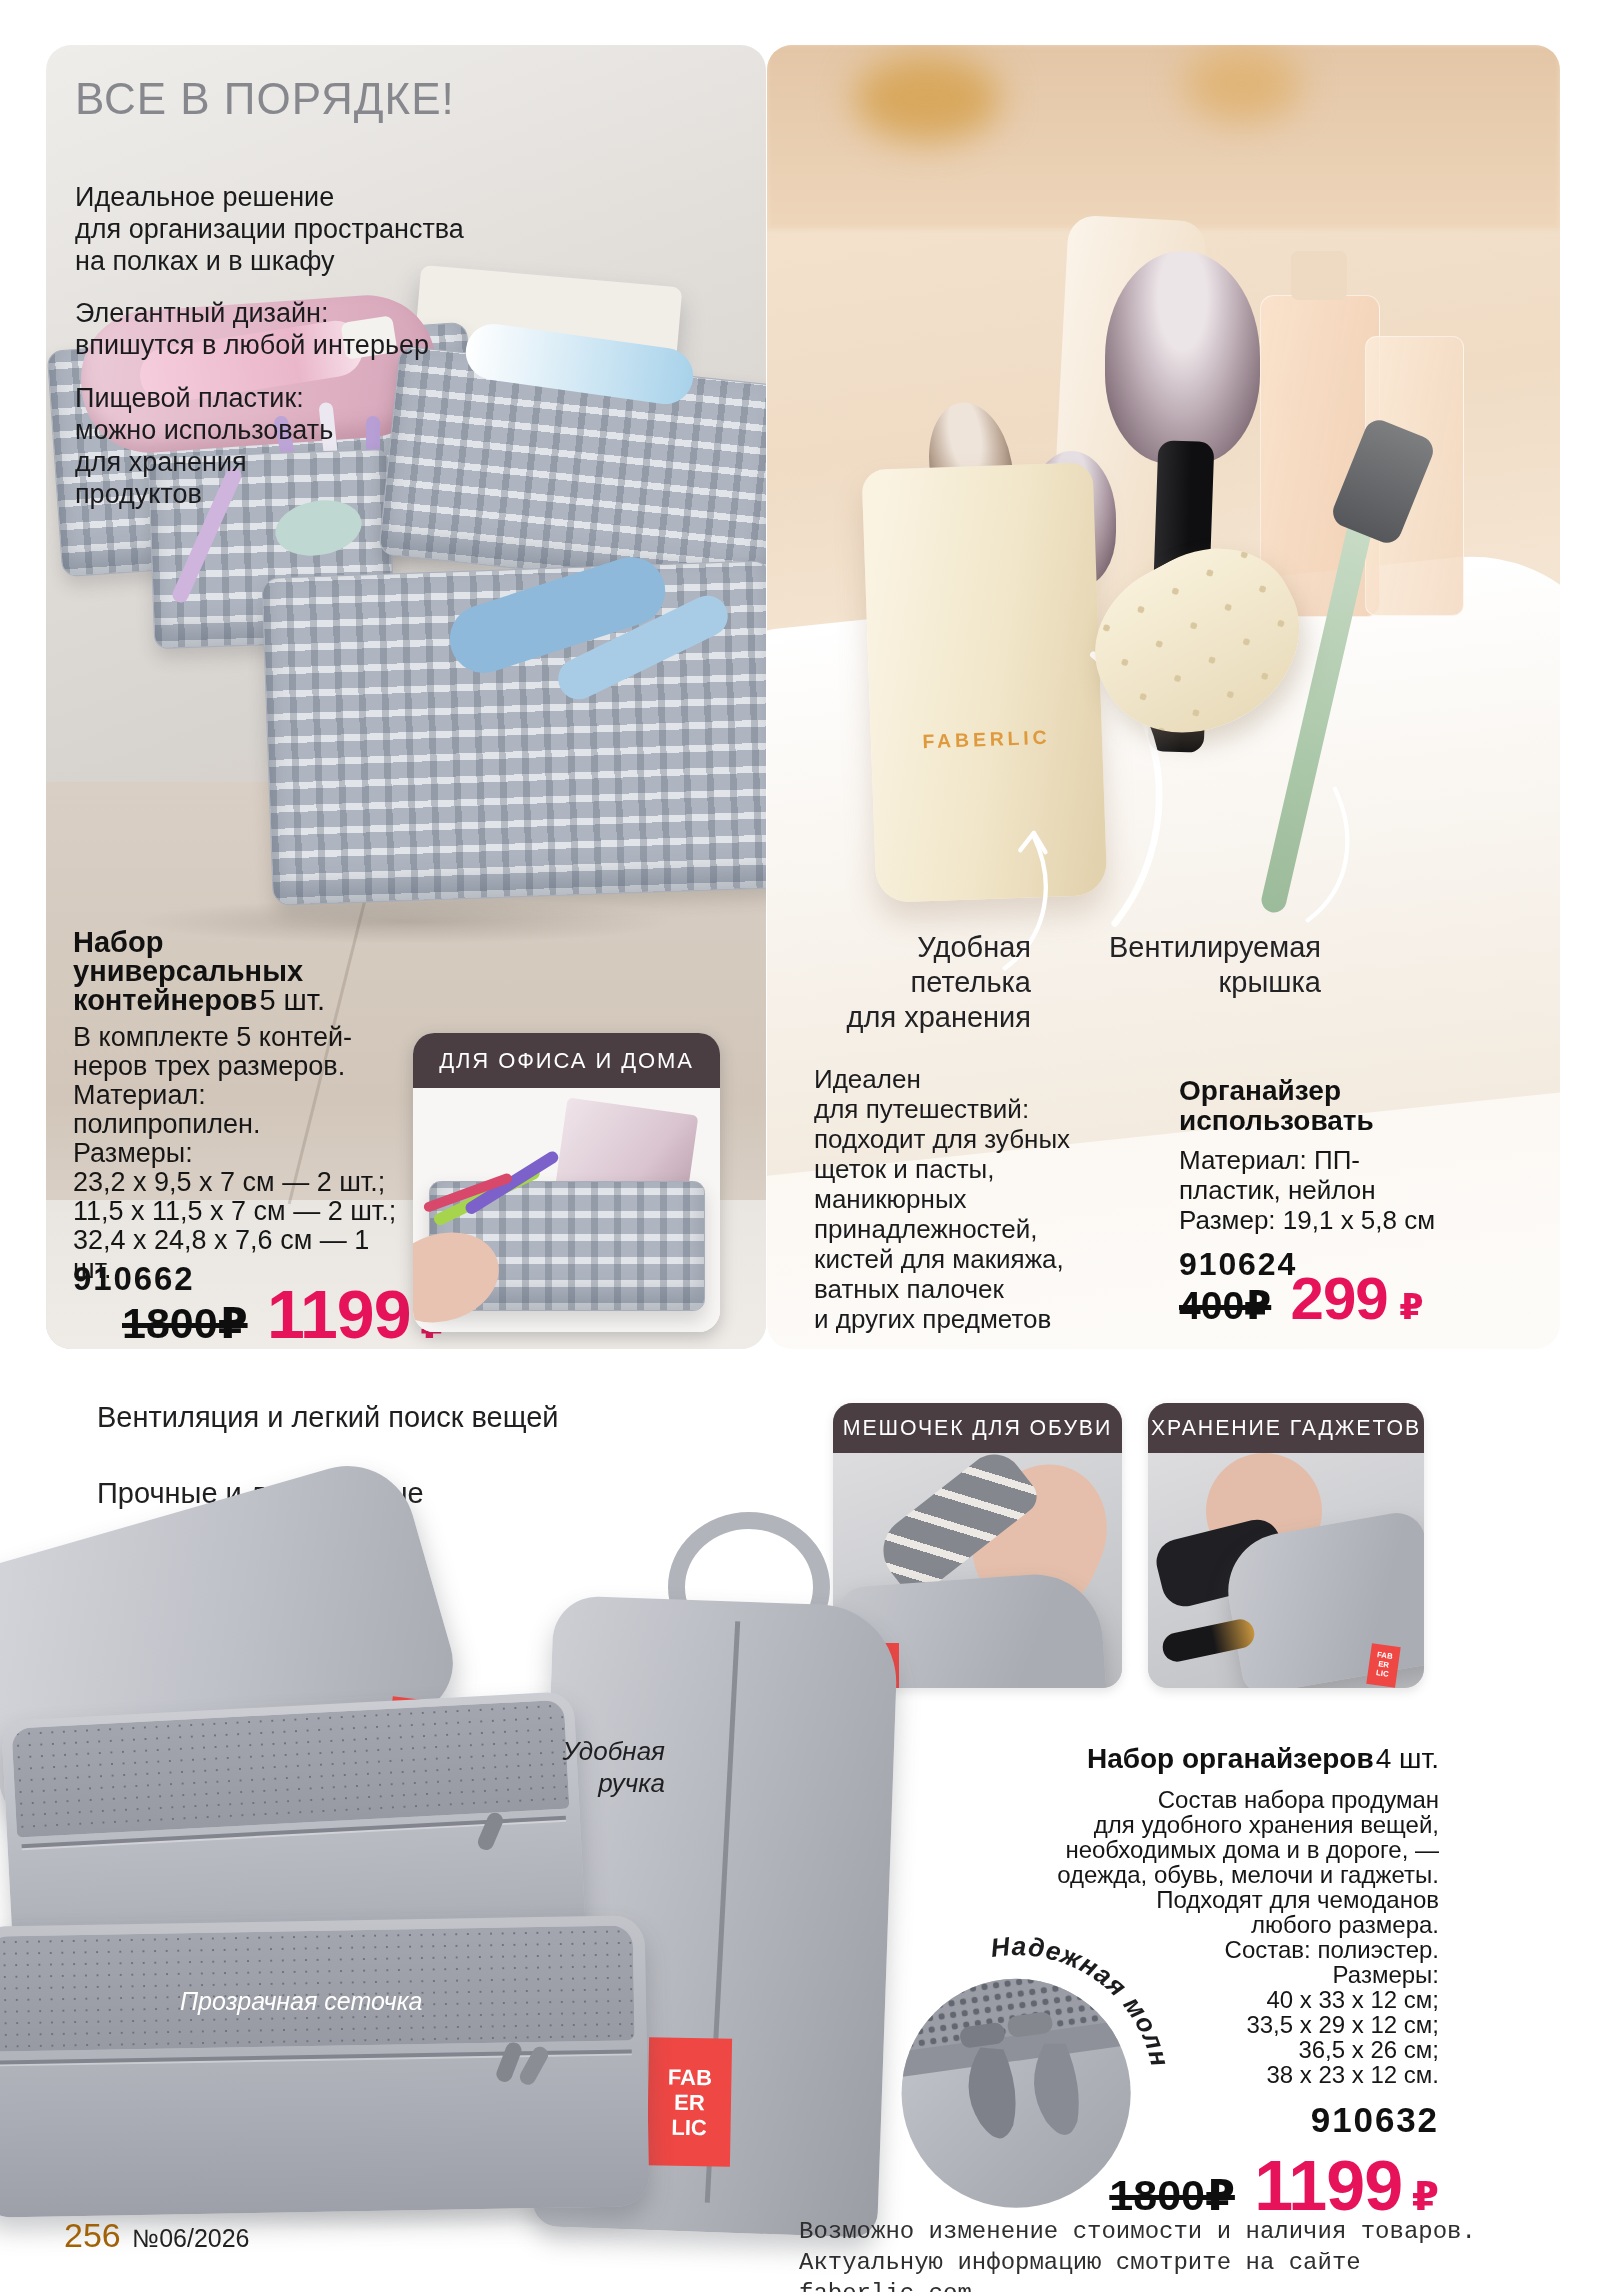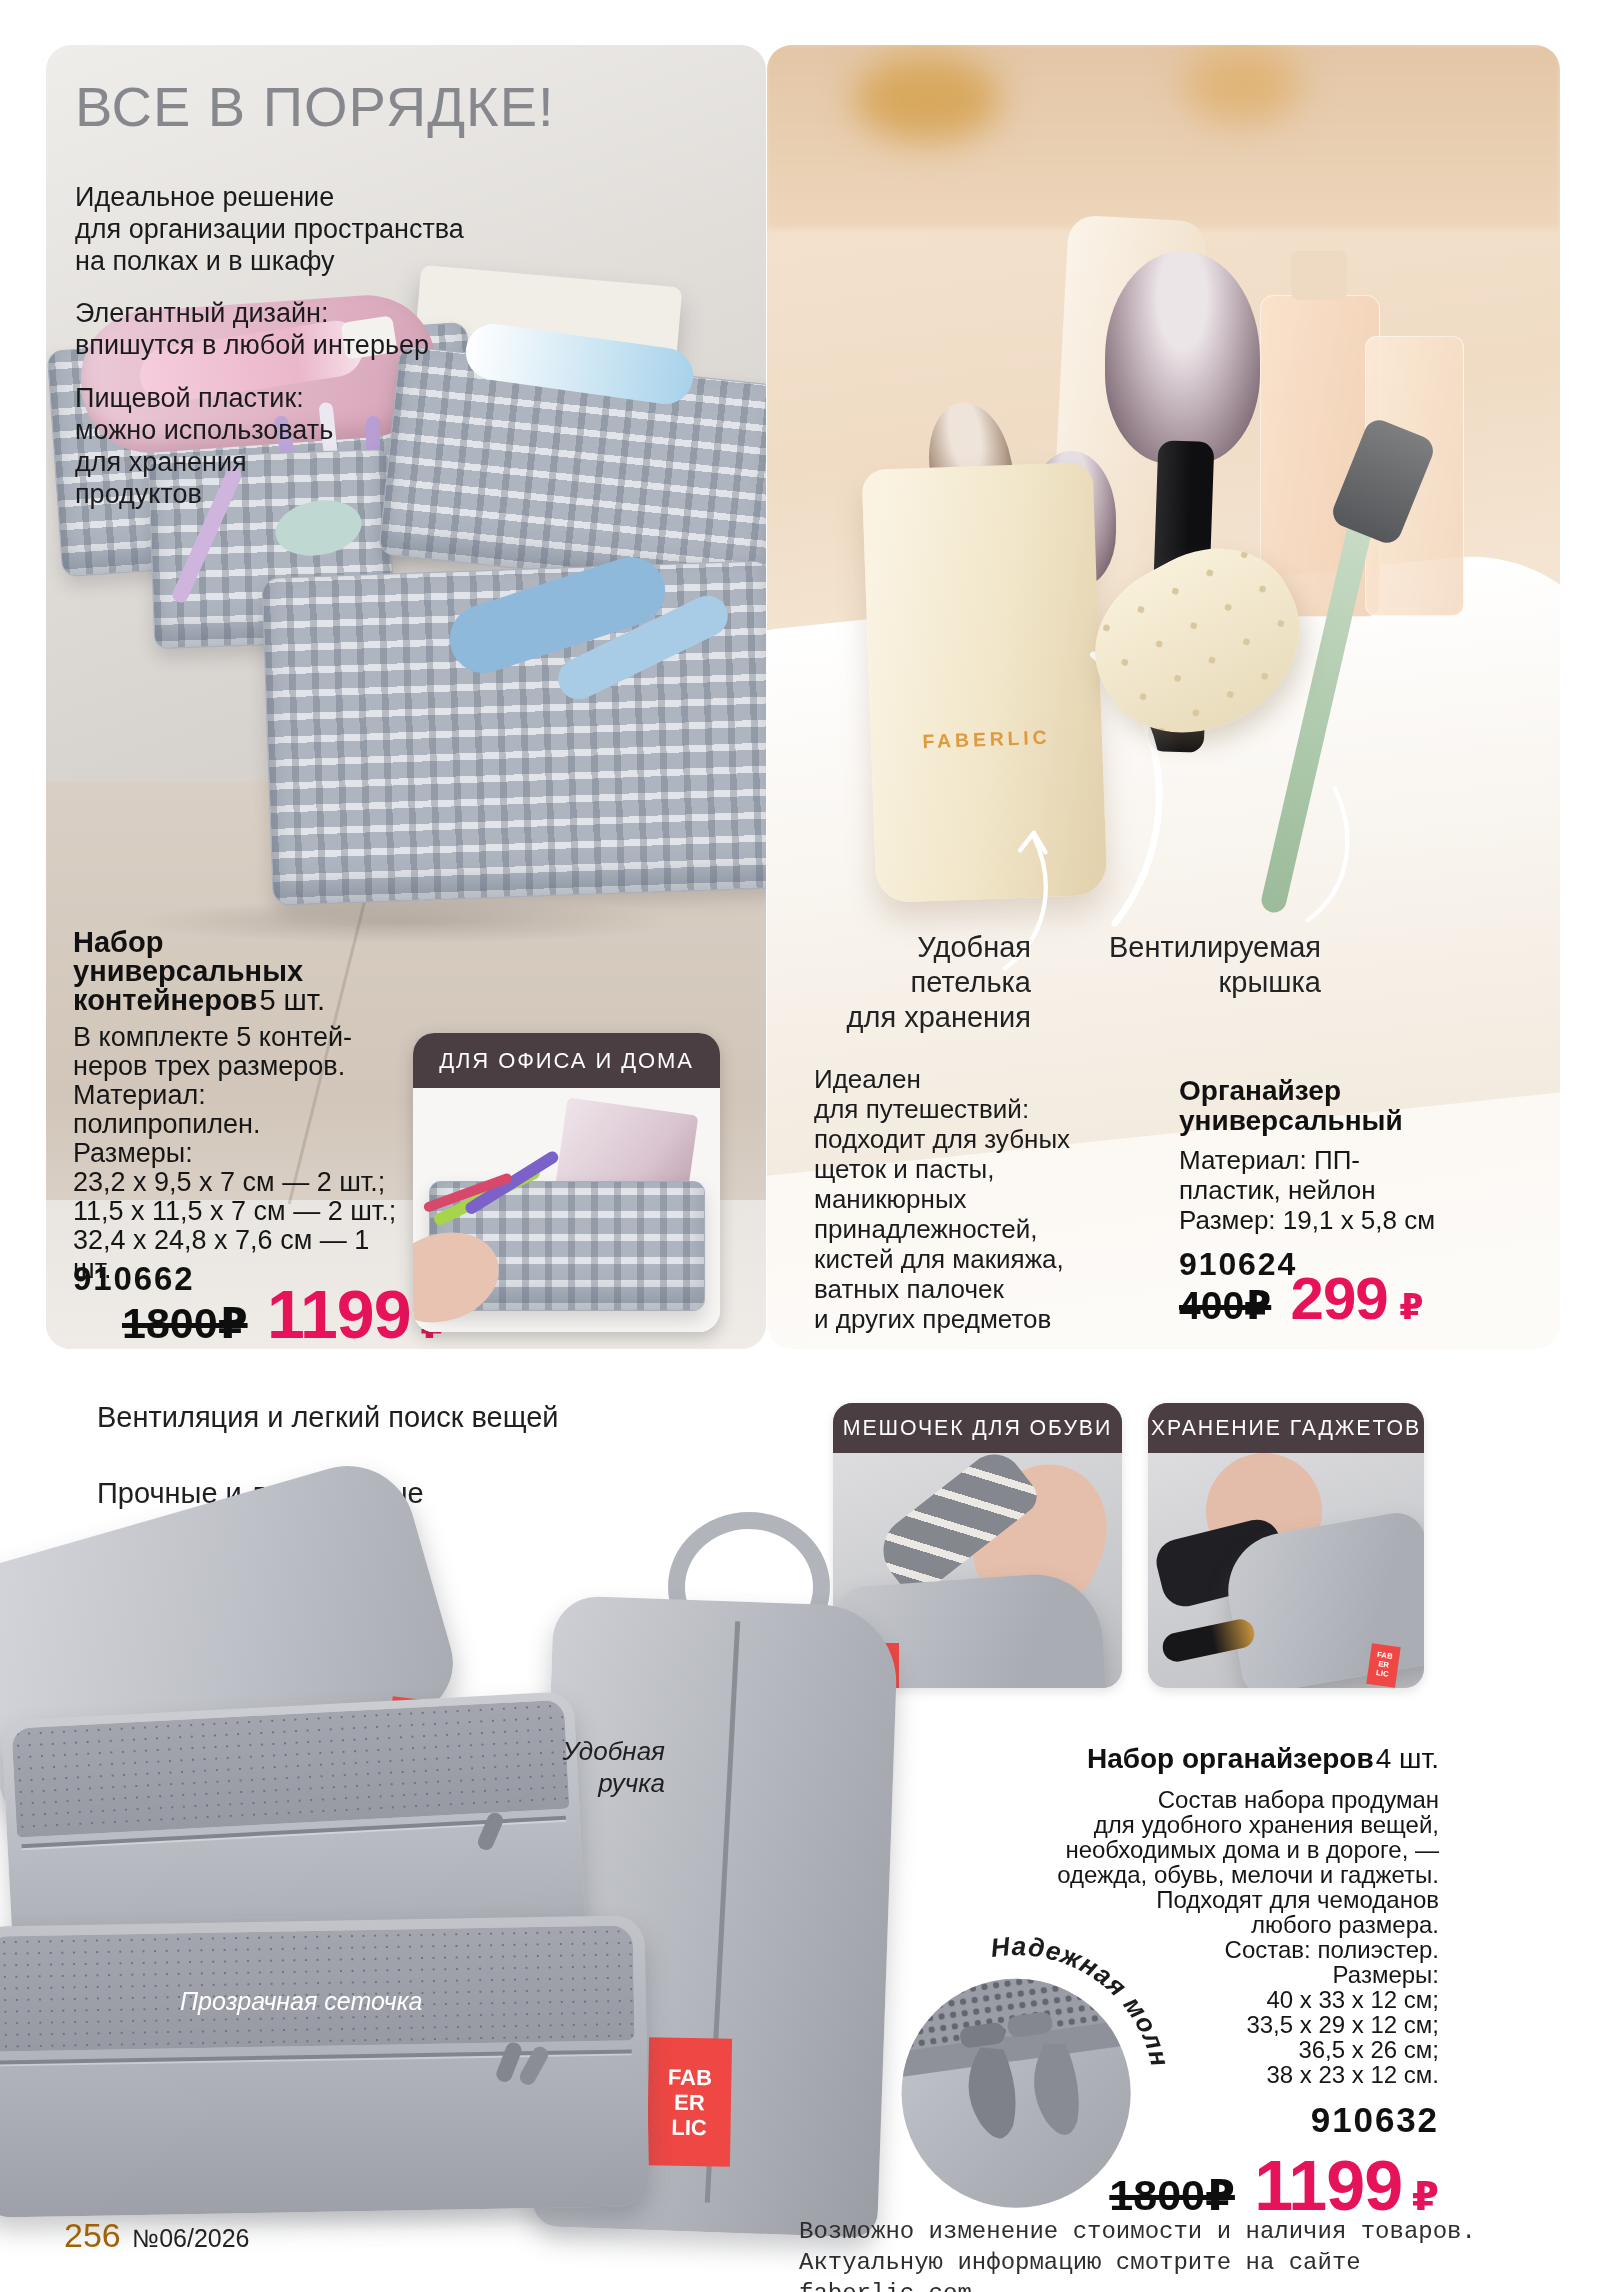--- a/index.html
+++ b/index.html
@@ -5,21 +5,21 @@
   html,body{margin:0;padding:0;background:#fff;}
   .page{position:relative;width:1605px;height:2292px;background:#ffffff;overflow:hidden;
         font-family:"Liberation Sans","DejaVu Sans",sans-serif;color:#1b1b1d;}
   .abs{position:absolute;}
   .pre{white-space:pre-line;}
   .panel{position:absolute;border-radius:25px;overflow:hidden;}
   .left-panel{left:46px;top:45px;width:720px;height:1304px;
       background:linear-gradient(160deg,#efedea 0%,#e2dfdb 26%,#d7d3cf 48%,#d6ccc1 72%,#e2dbd2 88%,#edeae5 100%);}
   .right-panel{left:767px;top:45px;width:793px;height:1304px;
       background:linear-gradient(172deg,#ecd3b8 0%,#f3e1cc 14%,#f0dcc5 30%,#f6e9d8 52%,#fbf4ea 70%,#fcf9f5 84%,#fdfbf8 100%);}
-  .headline{font-size:56px;letter-spacing:1px;color:#87888e;font-weight:bold;}
+  .headline{font-size:44px;letter-spacing:1px;color:#87888e;font-weight:bold;}
   .bullet{font-size:27px;line-height:32px;color:#1b1b1d;margin:0 0 20.4px 0;}
   .weave{background:
       repeating-linear-gradient(90deg, rgba(86,96,112,.30) 0 6.8px, rgba(255,255,255,0) 6.8px 23px),
       repeating-linear-gradient(0deg, rgba(255,255,255,.55) 0 6.8px, rgba(86,96,112,.14) 6.8px 23px),
       #bdc3cd;
       border:1.9px solid #a9afba;box-shadow:inset 0 -15.5px 25px rgba(66,76,92,.28), 0 9.7px 17.5px rgba(60,60,60,.18);}
   .pname{font-size:29px;line-height:29px;font-weight:bold;color:#111;}
   .qty{font-weight:normal;margin-left:2px;}
   .pdetails{font-size:27px;line-height:29px;color:#161616;}
   .particle{font-size:33px;font-weight:bold;letter-spacing:1.9px;color:#111;}
@@ -185,21 +185,21 @@
     <div class="abs usage pre" style="left:47px;top:1019px;width:320px;">Идеален
 для путешествий:
 подходит для зубных
 щеток и пасты,
 маникюрных
 принадлежностей,
 кистей для макияжа,
 ватных палочек
 и других предметов</div>
 
-    <div class="abs rname" style="left:412px;top:1031px;width:291px;">Органайзер универсальный</div>
+    <div class="abs rname" style="left:412px;top:1031px;width:291px;">Органайзер использовать</div>
     <div class="abs rdetails pre" style="left:412px;top:1100px;width:311px;">Материал: ПП-
 пластик, нейлон
 Размер: 19,1 х 5,8 см</div>
     <div class="abs particle" style="left:412px;top:1201px;font-size:32px;">910624</div>
     <div class="abs price-row" style="left:412px;top:1219px;">
       <span class="price-old" style="font-size:39px;">400₽</span>
       <span class="price-new" style="font-size:60px;">299</span>
       <span class="price-cur" style="font-size:35px;margin-left:-7.8px;">₽</span>
     </div>
   </section>

